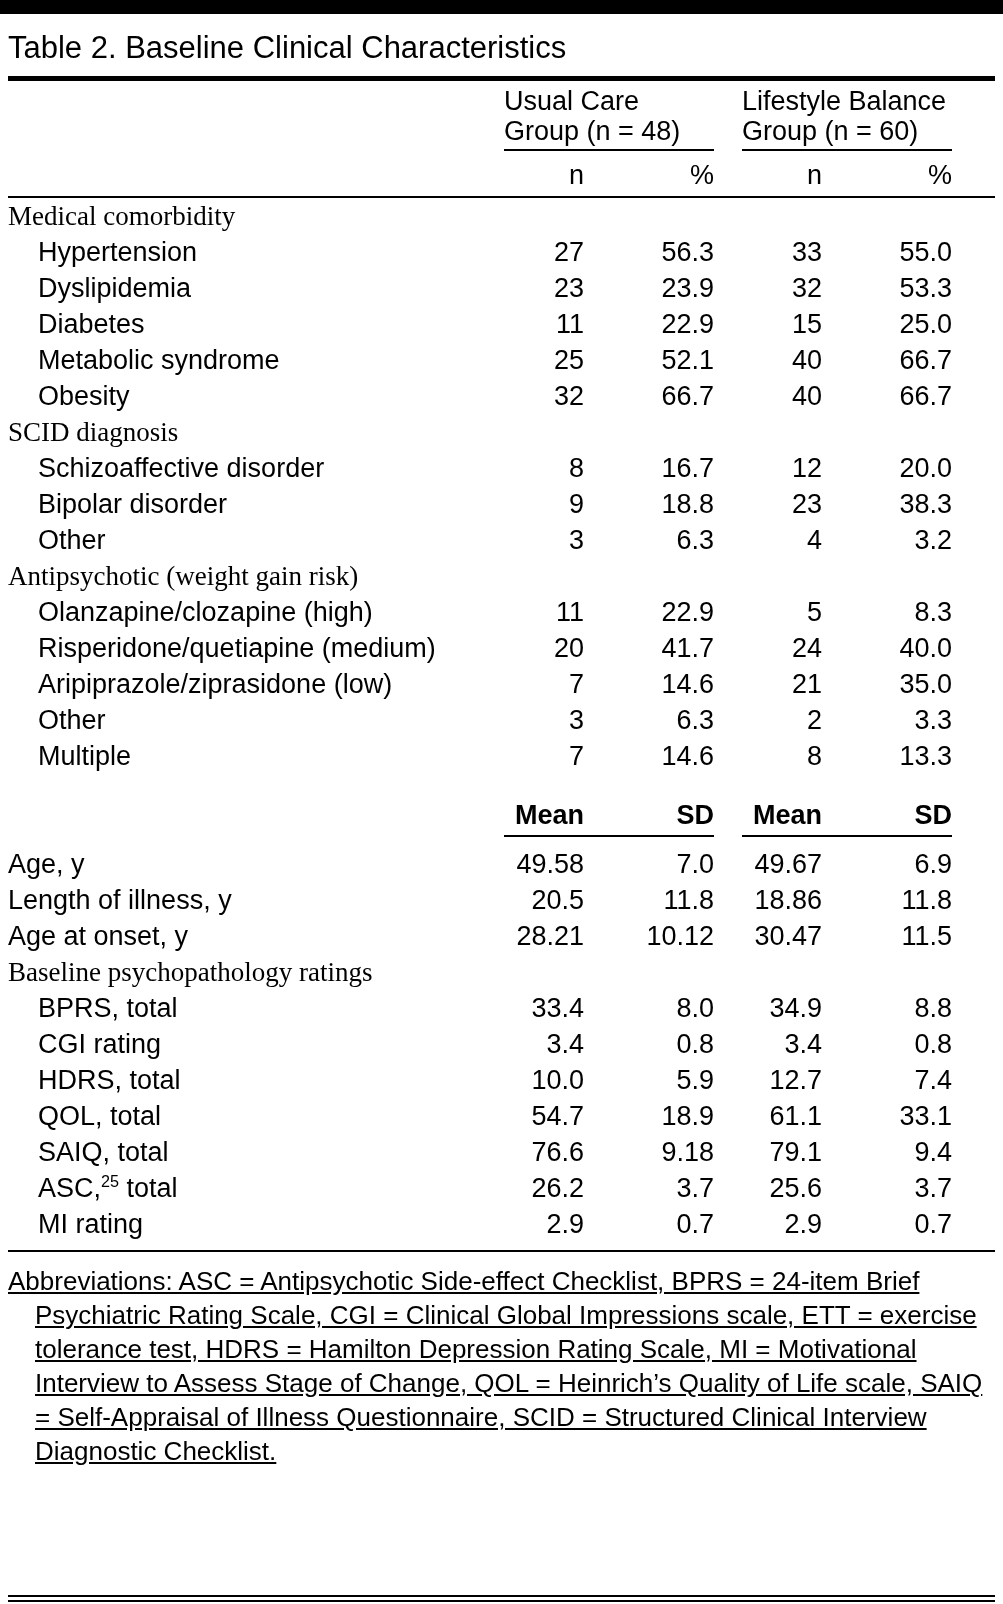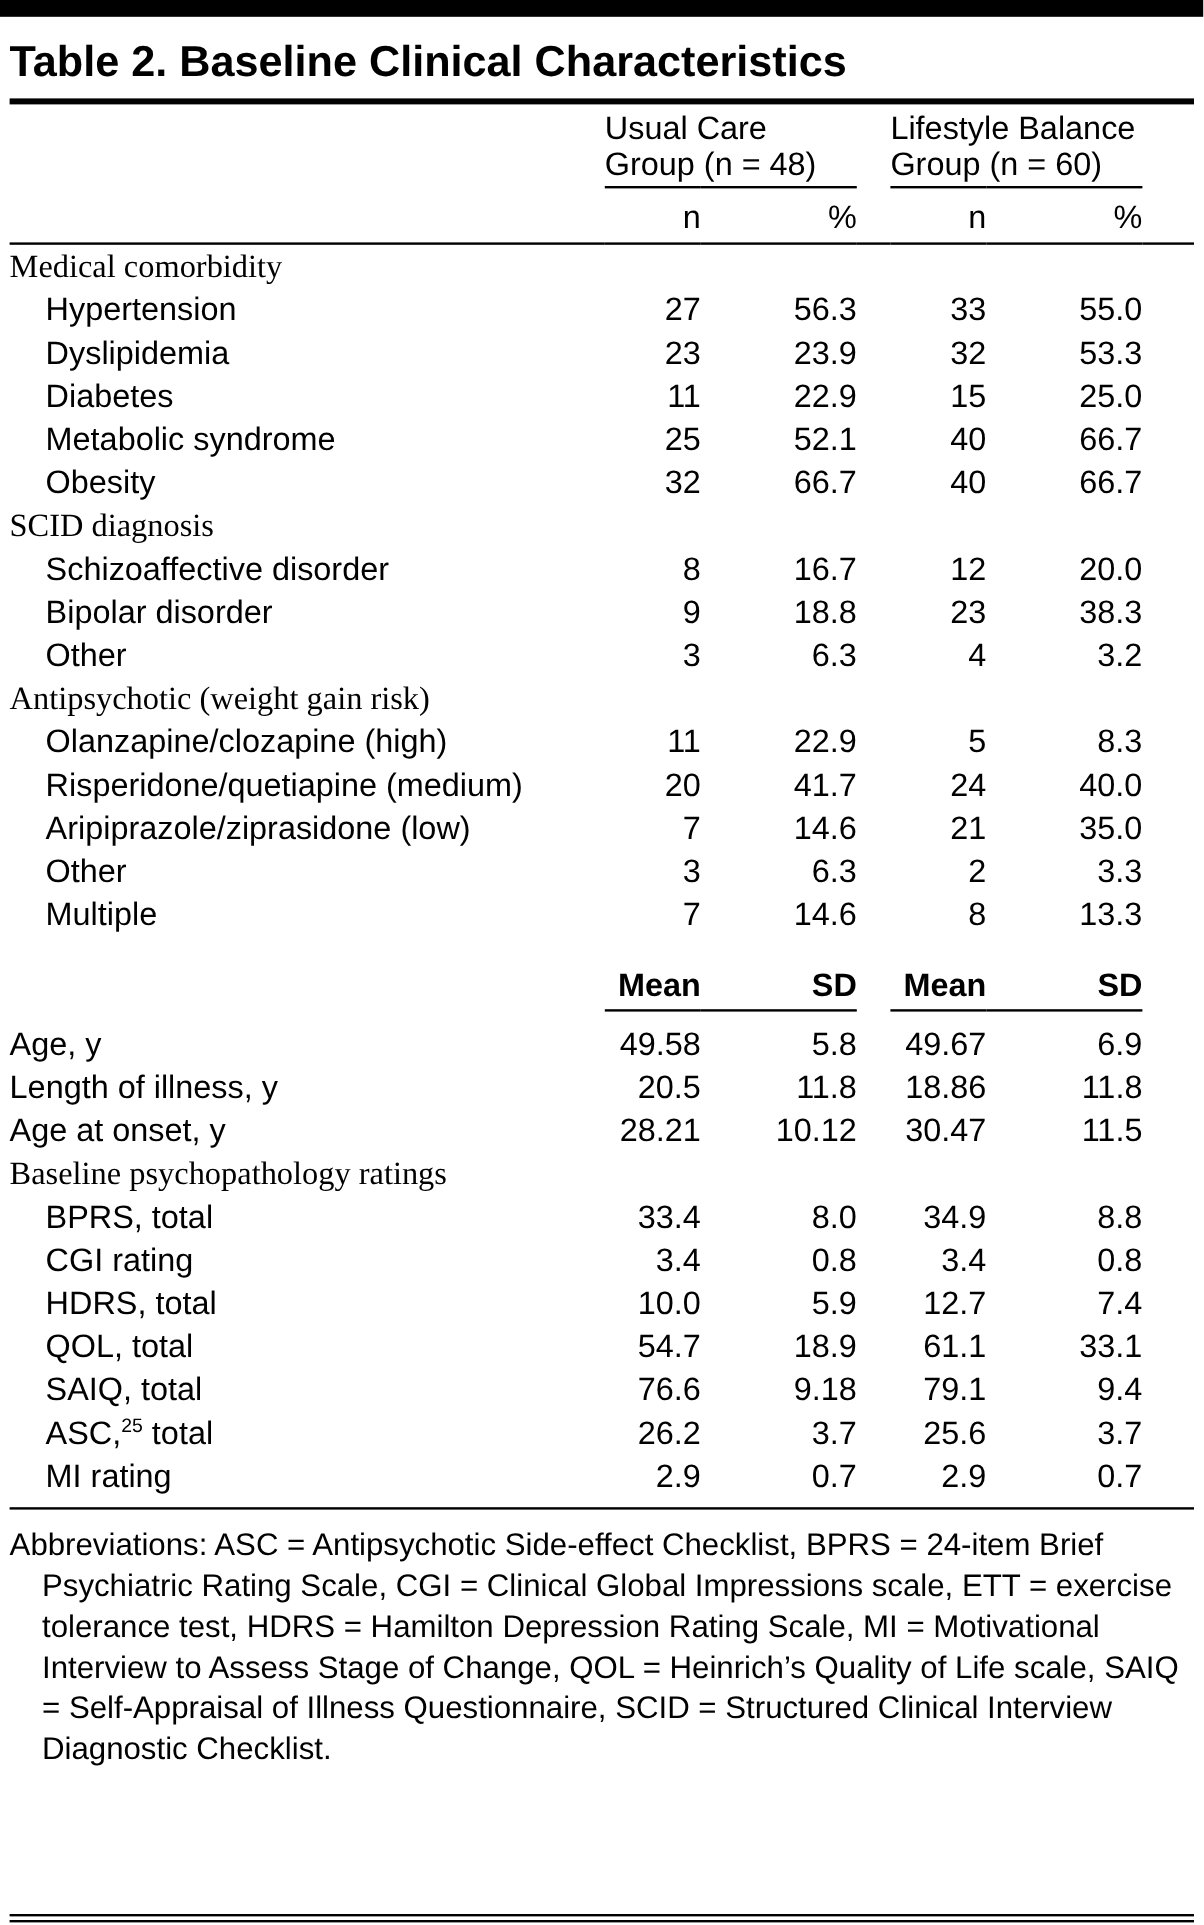--- a/index.html
+++ b/index.html
@@ -15,21 +15,21 @@
     position: relative;
     width: 1003px; height: 1604px;
     overflow: hidden;
     background: #fff;
   }
   .top-bar {
     height: 14px; width: 100%;
     background: #000;
   }
   .title {
-    font-size: 36px; font-weight: 700;
+    font-size: 31px; font-weight: 400;
     margin: 16px 8px 10px 8px;
     letter-spacing: 0;
   }
   .title-rule {
     height: 5px; background: #000;
     margin: 0 8px;
   }
   table.tbl {
     border-collapse: collapse;
     table-layout: fixed;
@@ -68,21 +68,21 @@
   .rowlabel.indent { padding-left: 30px; }
   .section-label { white-space: nowrap; font-family: Liberation Serif, serif; }
   sup { font-size: 0.6em; line-height: 0; vertical-align: super; }
   .pre-foot-rule {
     height: 0; border-top: 2.5px solid #000;
     margin: 8px 8px 0 8px;
   }
   .footnote {
     font-size: 26px; line-height: 34px;
     margin: 12px 8px 0 8px;
-    padding-left: 27px; text-indent: -27px;
+    padding-left: 27px; text-indent: -27px; text-decoration: underline;
   }
   .end-rule {
     position: absolute;
     left: 8px; right: 8px; bottom: 2px;
     height: 7px;
     border-top: 2px solid #000;
     border-bottom: 2px solid #000;
   }
 </style>
 </head>
@@ -274,21 +274,21 @@
       </tr>
     </tbody>
 
     <tbody id="mean-rows">
       <tr class="vspace">
         <td colspan="7"></td>
       </tr>
     <tr class="data-row">
           <td class="rowlabel">Age, y</td>
           <td class="num">49.58</td>
-          <td class="num">5.8</td>
+          <td class="num">7.0</td>
           <td class="gapcell"></td>
           <td class="num">49.67</td>
           <td class="num">6.9</td>
           <td class="gapcell"></td>
         </tr>
         <tr class="data-row">
           <td class="rowlabel">Length of illness, y</td>
           <td class="num">20.5</td>
           <td class="num">11.8</td>
           <td class="gapcell"></td>

